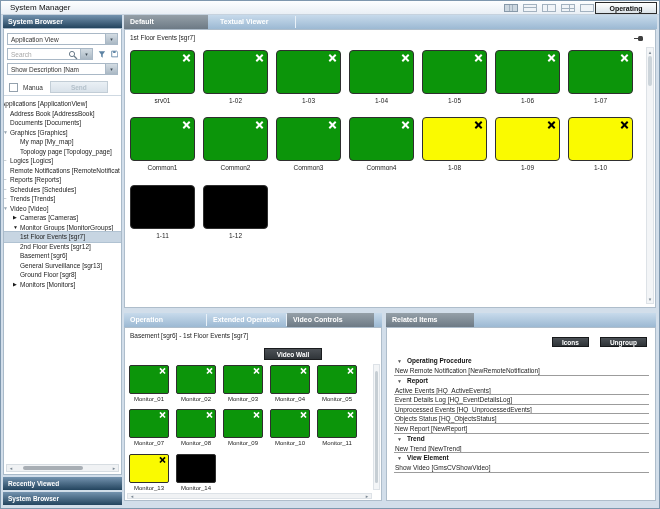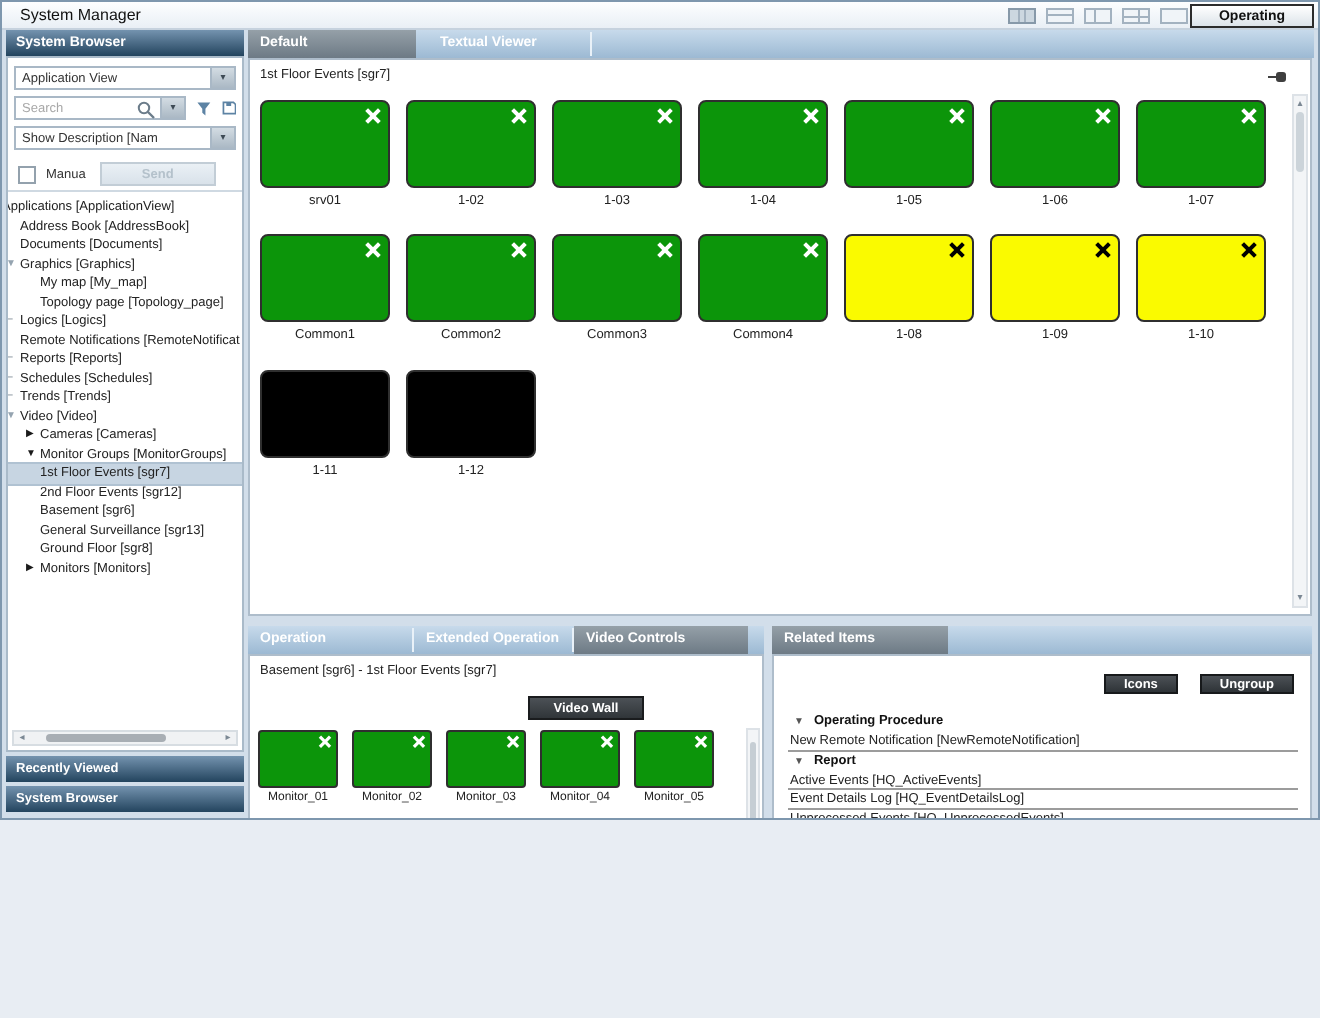--- a/index.html
+++ b/index.html
@@ -1,17 +1,17 @@
 <!DOCTYPE html>
 <html><head>
 <meta charset="utf-8">
 <style>
   html,body{margin:0;padding:0;background:#e8edf3;}
   *{box-sizing:border-box;}
-  .win{position:relative;width:660px;height:410px;background:#d2deea;border:1px solid #7e97ae;
+  .win{position:relative;width:660px;height:509px;background:#d2deea;border:1px solid #7e97ae;
        font-family:"Liberation Sans",sans-serif;overflow:hidden;}
 
   
   .titlebar{position:absolute;left:0;top:0;right:0;height:14px;
             background:linear-gradient(#fdfeff,#e9eff5);border-bottom:1px solid #c6d2de;}
   .title{position:absolute;left:9px;top:2px;font-size:8px;color:#111;}
   .tb-icons{position:absolute;right:6px;top:2px;display:flex;align-items:center;gap:5px;height:10px;}
   .lic{position:relative;width:14px;height:8px;border:1px solid #a3b2c0;background:#f0f4f8;display:inline-block;}
   .lic.sel{background:#ccd7e0;border-color:#8799a9;}
   .lic i{position:absolute;background:#a3b2c0;}

